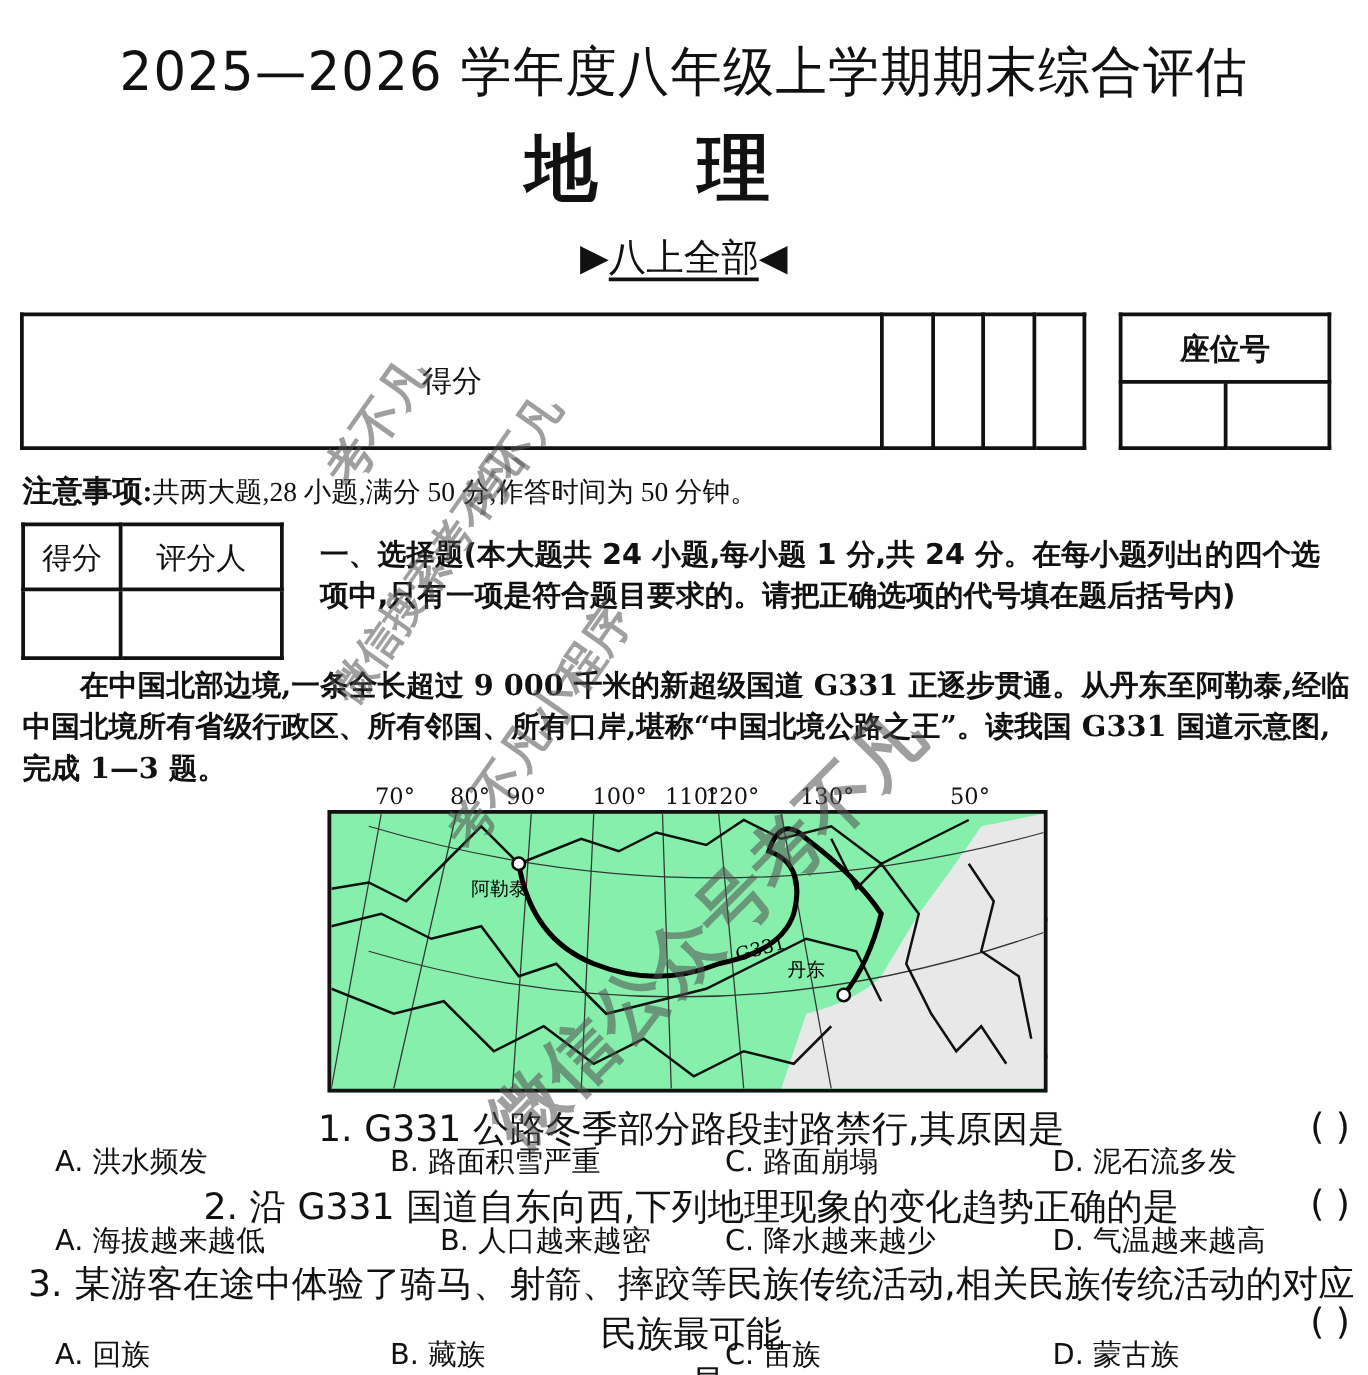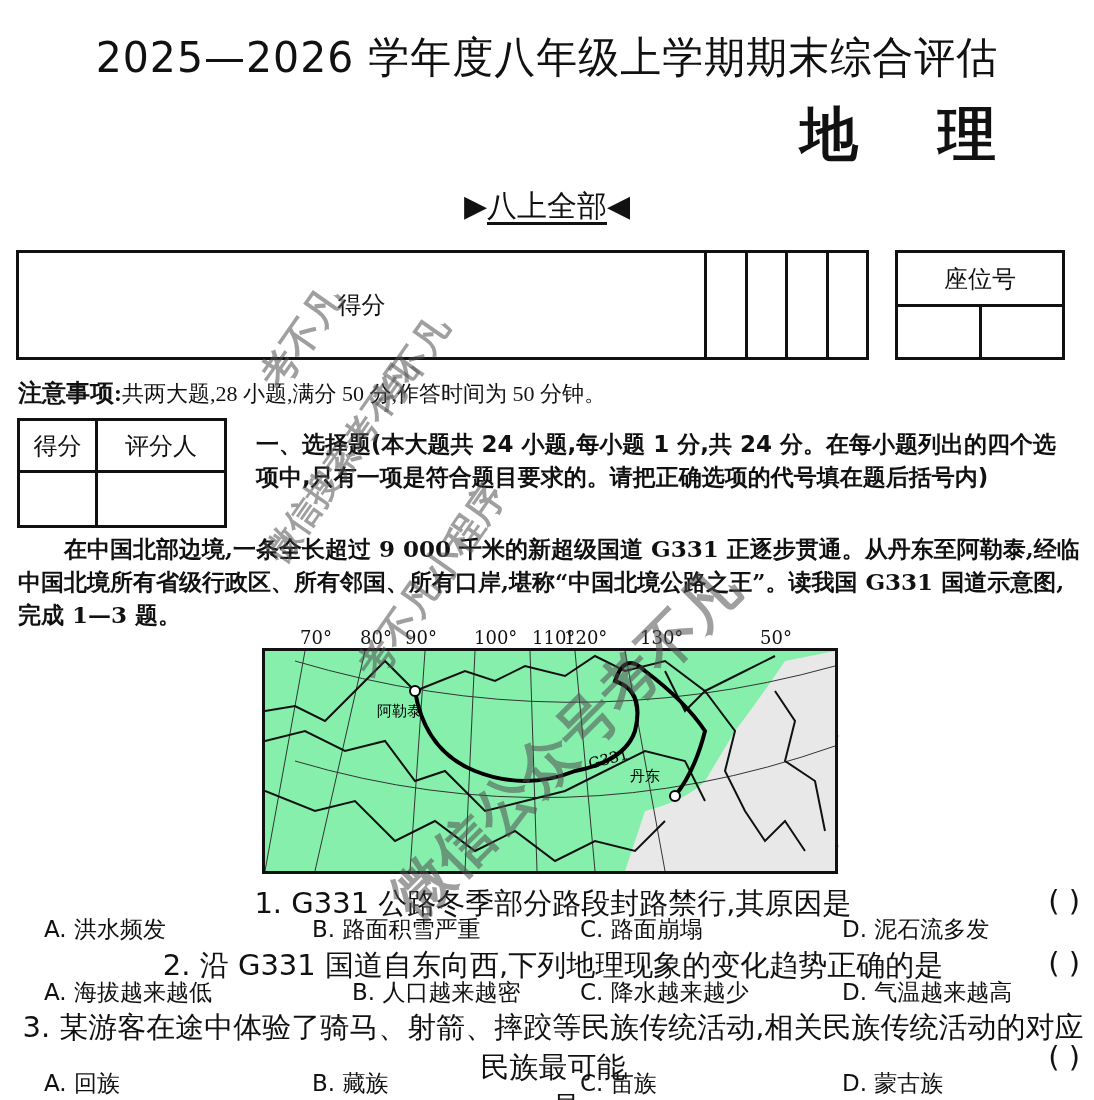--- a/index.html
+++ b/index.html
@@ -1,20 +1,20 @@
 <!DOCTYPE html>
 <html><head>
 <meta charset="utf-8">
 <style>
   html, body { margin:0; padding:0; background:#fff; }
   body { width:1094px; height:1100px; position:relative; overflow:hidden; color:#111;
          font-family:"DejaVu Sans","Liberation Sans",sans-serif; }
   .abs { position:absolute; }
   .title { left:0; width:1094px; top:30px; text-align:center; font-size:41px; letter-spacing:1px; font-family:"DejaVu Sans", sans-serif; transform:scaleY(1.05); }
-  .subject { left:0; width:1036px; top:96px; text-align:right; font-size:58px; font-weight:bold; font-family:"DejaVu Serif", serif; letter-spacing:0; }
+  .subject { left:0; width:1036px; top:96px; text-align:center; font-size:58px; font-weight:bold; font-family:"DejaVu Serif", serif; letter-spacing:0; }
   .subject span { display:inline-block; margin:0 40px; }
   .scope { left:0; width:1094px; top:186px; text-align:center; font-size:30px; }
   .scope .u { text-decoration:underline; text-underline-offset:6px; text-decoration-thickness:3px; }
   table.grid { border-collapse:collapse; position:absolute; }
   table.grid td { border:3px solid #111; text-align:center; font-size:24px; padding:0; }
   .notice { left:18px; top:377px; font-size:22px;font-family:Liberation Serif, serif; }
   .notice b { font-size:24px; }
   .section { left:256px; top:428px; width:820px; font-size:23px; line-height:33px; font-weight:bold; }
   .intro { left:18px; top:532px; width:1065px; font-size:23px; line-height:33px; font-family:"DejaVu Serif", serif; font-weight:bold; }
   .map { left:262px; top:648px; width:570px; height:220px; border:3px solid #111; background:#86efac; overflow:hidden; }
@@ -41,21 +41,21 @@
   <tr>
     <td>得分</td>
     <td></td>
     <td></td>
     <td></td>
     <td></td>
   </tr>
 </tbody>
   </table>
 
-<table class="grid" style="left:895px; top:250px; width:170px; height:110px;">
+<table class="grid" style="left:895px; top:250px; width:170px; height:110px;font-weight:bold;">
   <tbody>
       <tr style="height:54px">
         <td colspan="2">座位号</td>
       </tr>
   <tr>
         <td></td>
         <td></td>
       </tr>
 </tbody>
   </table>

